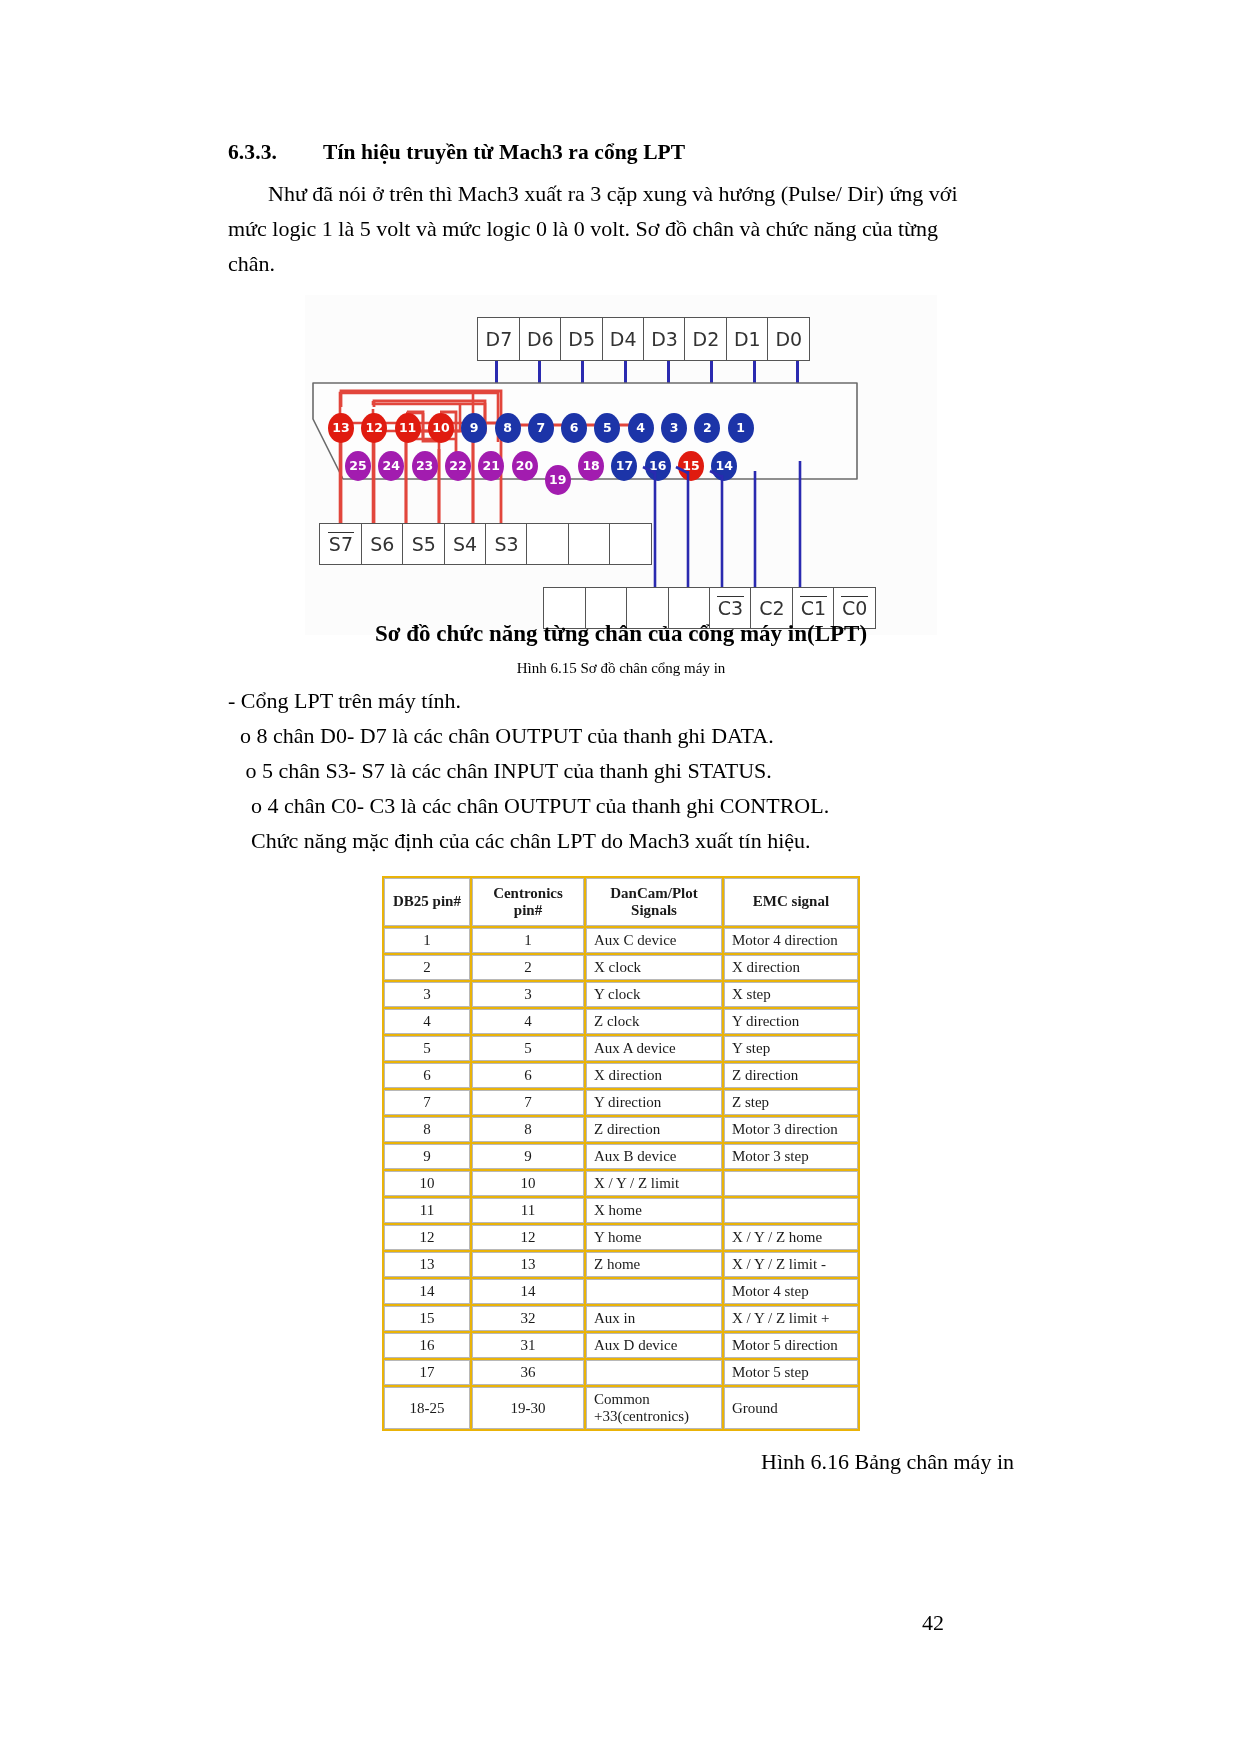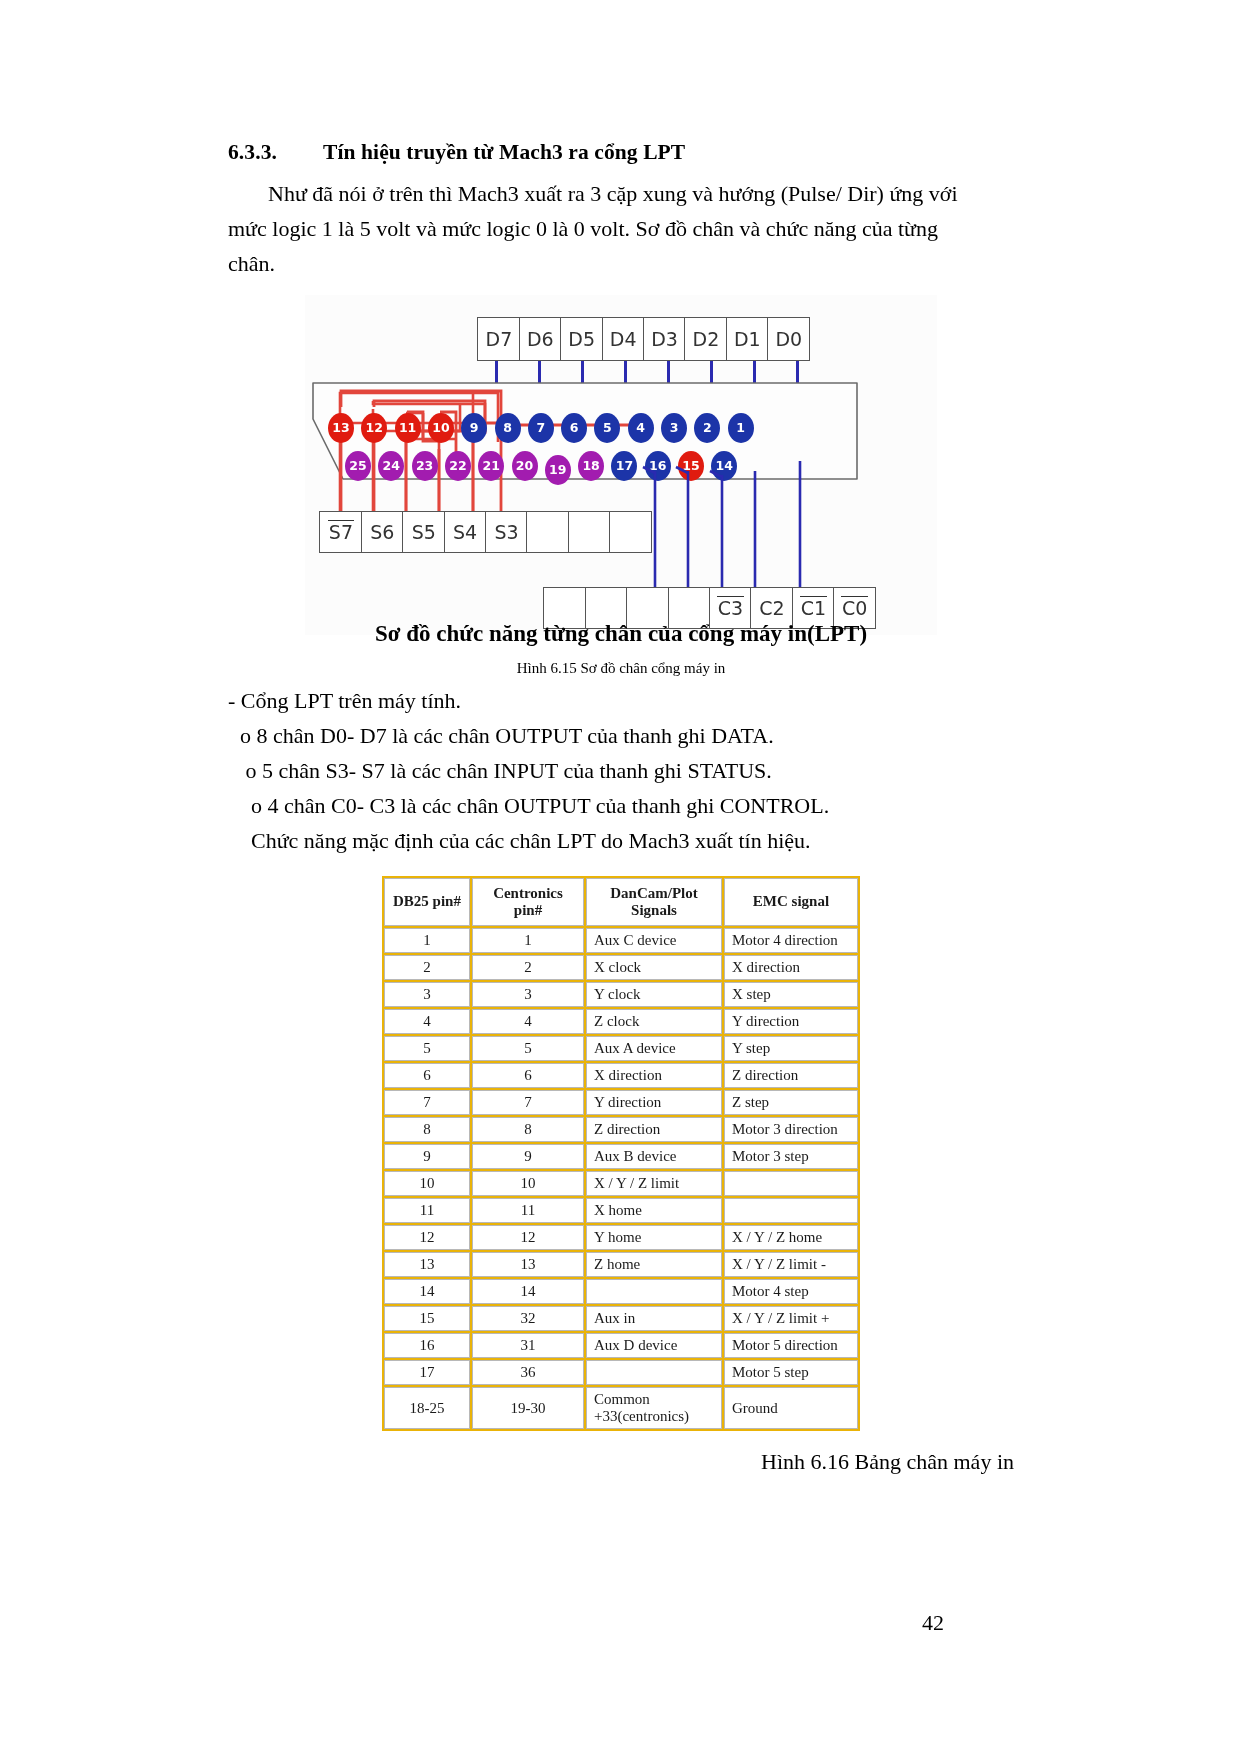--- a/index.html
+++ b/index.html
@@ -249,41 +249,41 @@
             </div>
             <div class="pin green" style="left: 139.9px; top: 0px;">
               <span>22</span>
             </div>
             <div class="pin green" style="left: 173.2px; top: 0px;">
               <span>21</span>
             </div>
             <div class="pin green" style="left: 206.5px; top: 0px;">
               <span>20</span>
             </div>
-            <div class="pin green" style="left: 239.8px; top: 4px;">
+            <div class="pin green" style="left: 239.8px; top: 14px;">
               <span>19</span>
             </div>
             <div class="pin green" style="left: 273.1px; top: 0px;">
               <span>18</span>
             </div>
             <div class="pin blue" style="left: 306.4px; top: 0px;">
               <span>17</span>
             </div>
             <div class="pin blue" style="left: 339.7px; top: 0px;">
               <span>16</span>
             </div>
             <div class="pin red" style="left: 373px; top: 0px;">
               <span>15</span>
             </div>
             <div class="pin blue" style="left: 406.3px; top: 0px;">
               <span>14</span>
             </div>
           </div>
 
-        <div class="boxrow" id="statusRow" style="left:16px; top:216px;">
+        <div class="boxrow" id="statusRow" style="left:16px; top:228px;">
             <div class="cell" style="width: 43px; height: 42px;">
               <span class="ovl">S7</span>
             </div>
             <div class="cell" style="width: 43px; height: 42px;">
               <span>S6</span>
             </div>
             <div class="cell" style="width: 43px; height: 42px;">
               <span>S5</span>
             </div>
             <div class="cell" style="width: 43px; height: 42px;">

